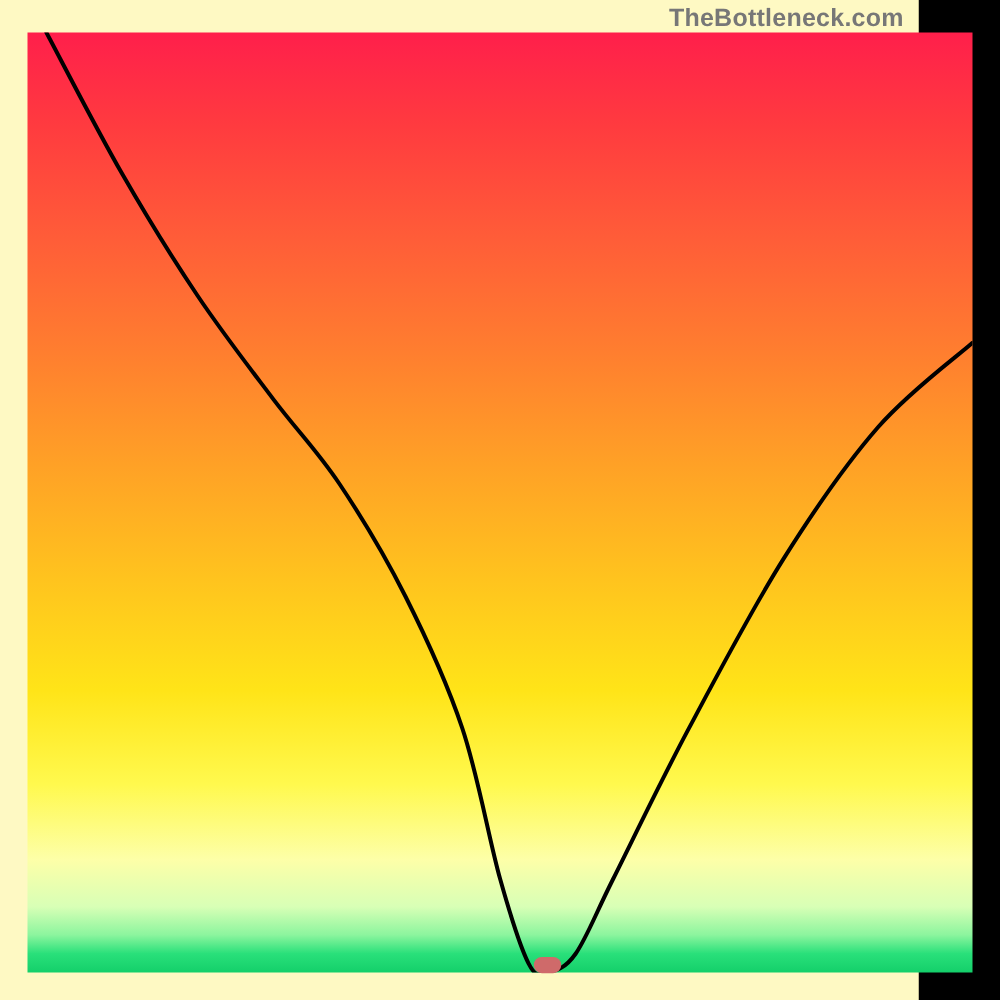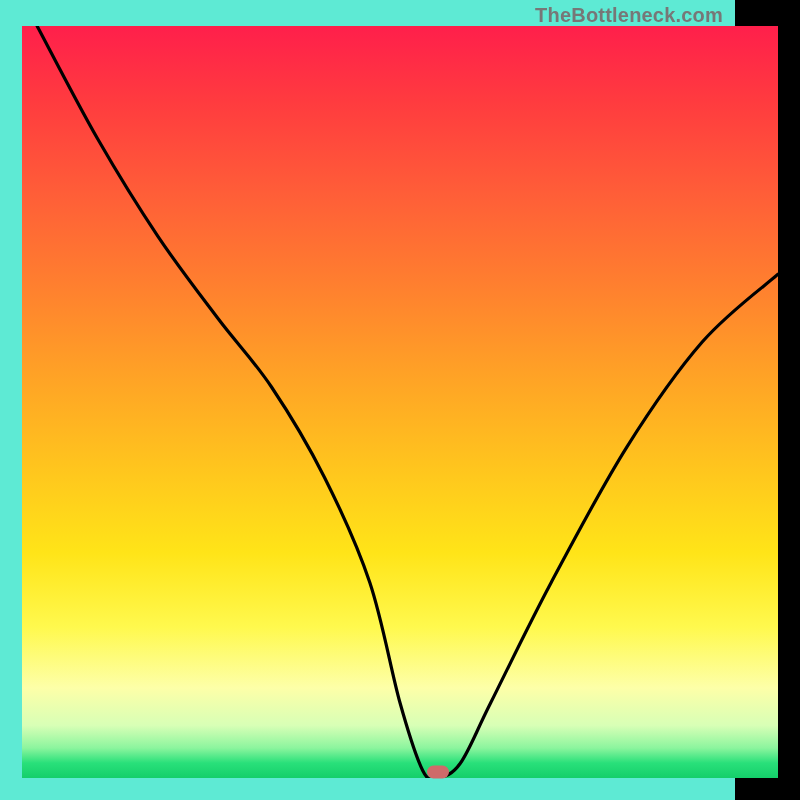--- a/index.html
+++ b/index.html
@@ -8,21 +8,21 @@
     width: 800px;
     height: 800px;
     background: #000;
     overflow: hidden;
     font-family: Arial, Helvetica, sans-serif;
   }
   .frame {
     position: relative;
     width: 735px;
     height: 800px;
-    background: #5eead4;
+    background: #fef9c3;
   }
   .watermark {
     position: absolute;
     top: 4px;
     right: 12px;
     color: #777;
     font-size: 20px;
     font-weight: 600;
     letter-spacing: 0.2px;
     z-index: 10;

